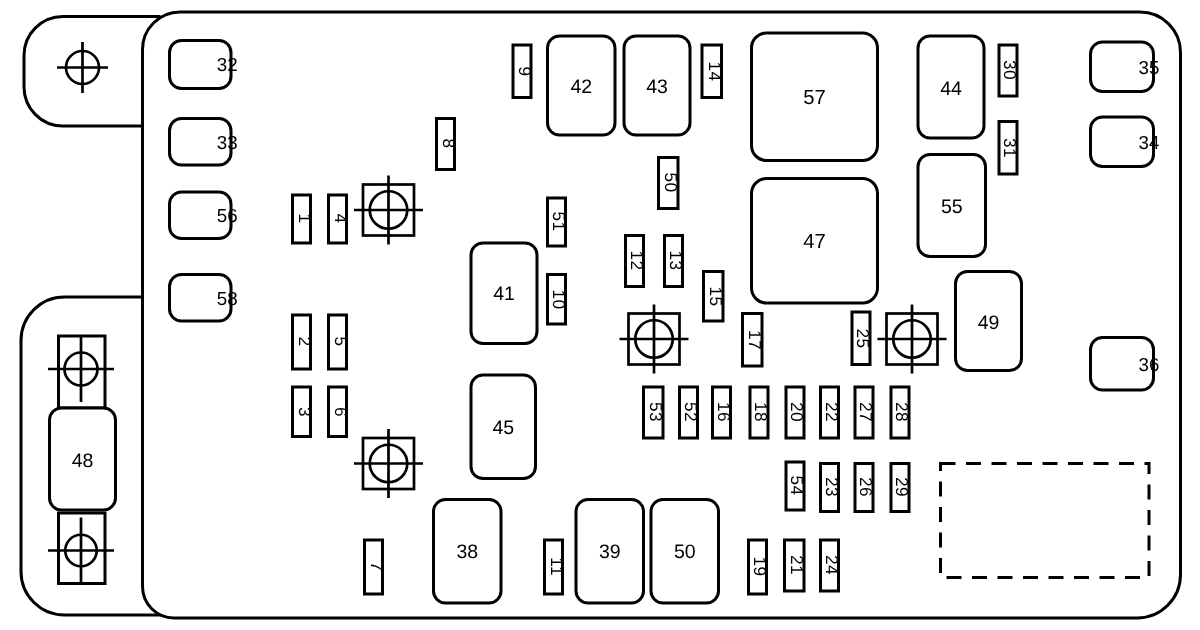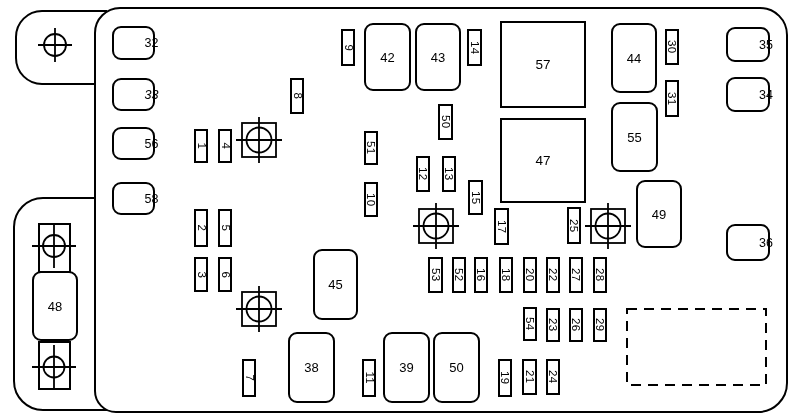--- a/index.html
+++ b/index.html
@@ -59,21 +59,21 @@
     position: absolute;
     box-sizing: border-box;
     border: 2px solid #000;
     border-radius: 9px;
     background: #fff;
     display: flex;
     align-items: center;
     justify-content: center;
     font-size: 13px;
   }
-  .relay.big { border-radius: 0; font-size: 13.5px; }
+  .relay.big { border-radius: 11px; font-size: 13.5px; }
   .sidebox {
     position: absolute;
     box-sizing: border-box;
     border: 2px solid #000;
     border-radius: 9px;
     background: #fff;
     display: flex;
     align-items: center;
     justify-content: center;
     font-size: 12.5px;
@@ -219,39 +219,42 @@
     </div>
     <div class="relay" style="left: 611px; top: 23px; width: 46px; height: 70px;">
       <span>44</span>
     </div>
     <div class="relay" style="left: 611px; top: 102px; width: 47px; height: 70px;">
       <span>55</span>
     </div>
     <div class="relay big" style="left: 500px; top: 118px; width: 86px; height: 85px;">
       <span>47</span>
     </div>
+    <div class="relay" style="left: 313px; top: 161px; width: 46px; height: 69px;">
+      <span>41</span>
+    </div>
     <div class="relay" style="left: 636px; top: 180px; width: 46px; height: 68px;">
       <span>49</span>
     </div>
     <div class="relay" style="left: 313px; top: 249px; width: 45px; height: 71px;">
       <span>45</span>
     </div>
     <div class="relay" style="left: 288px; top: 332px; width: 47px; height: 71px;">
       <span>38</span>
     </div>
     <div class="relay" style="left: 383px; top: 332px; width: 47px; height: 71px;">
       <span>39</span>
     </div>
     <div class="relay" style="left: 433px; top: 332px; width: 47px; height: 71px;">
       <span>50</span>
     </div>
     <div class="sidebox" style="left: 112px; top: 26px; width: 43px; height: 34px;">
       <span>32</span>
     </div>
-    <div class="sidebox" style="left: 112px; top: 78px; width: 43px; height: 33px; font-style: italic;">
+    <div class="sidebox" style="left: 112px; top: 78px; width: 43px; height: 33px;">
       <span>33</span>
     </div>
     <div class="sidebox" style="left: 112px; top: 127px; width: 43px; height: 33px;">
       <span>56</span>
     </div>
     <div class="sidebox" style="left: 112px; top: 182px; width: 43px; height: 33px;">
       <span>58</span>
     </div>
     <div class="sidebox" style="left: 726px; top: 27px; width: 44px; height: 35px; text-align: right;">
       <span>35</span>

